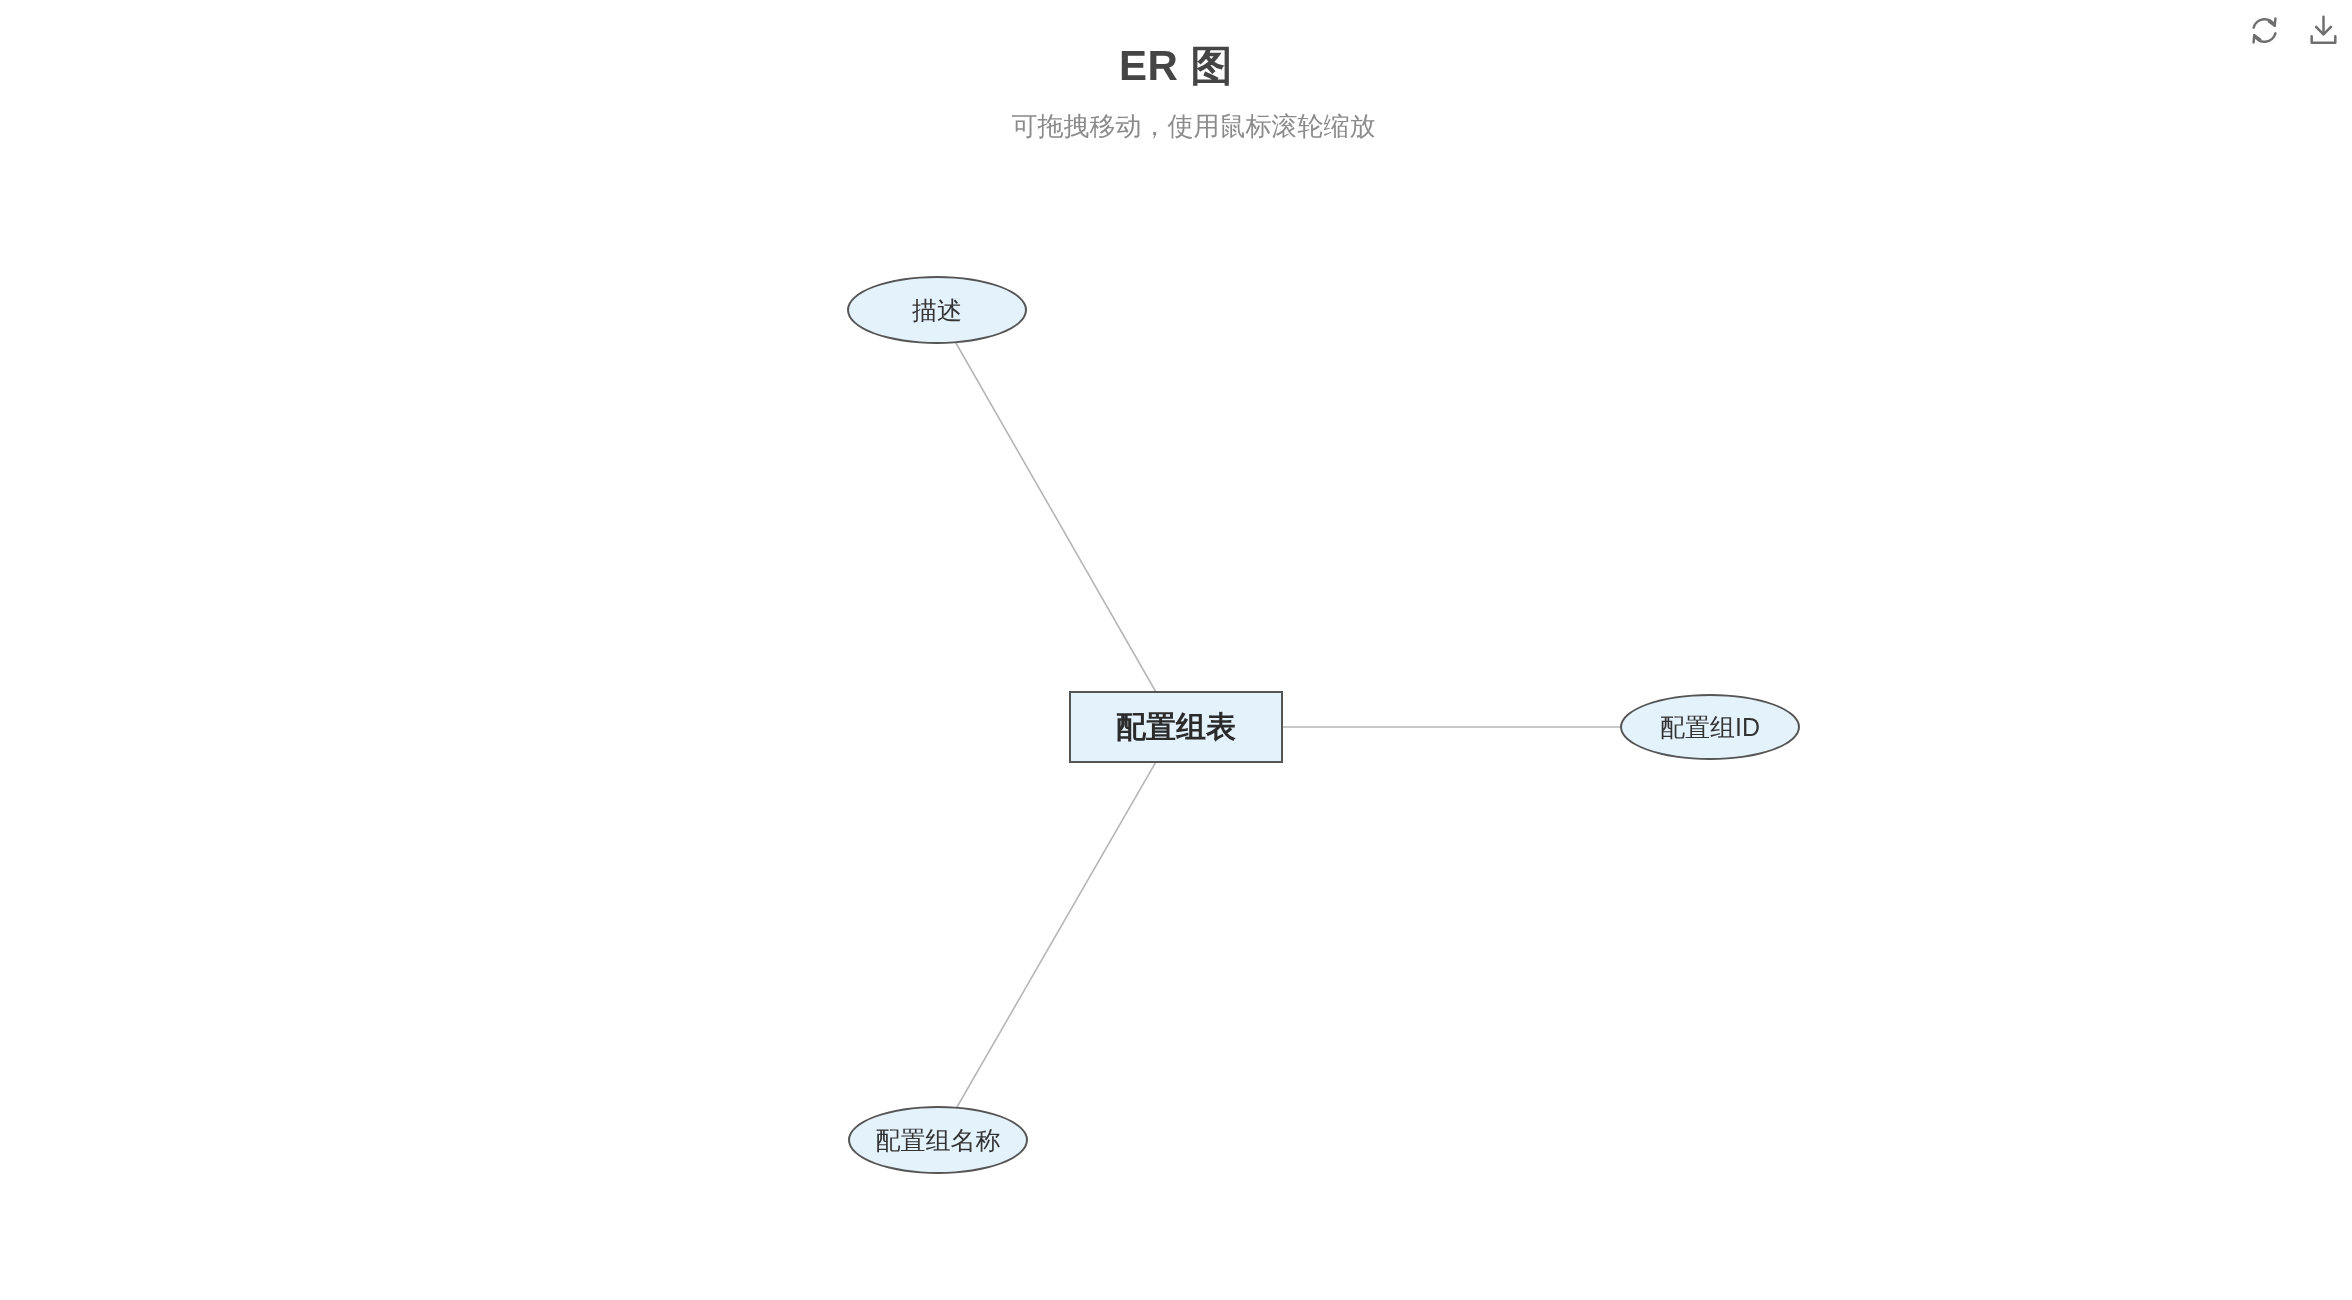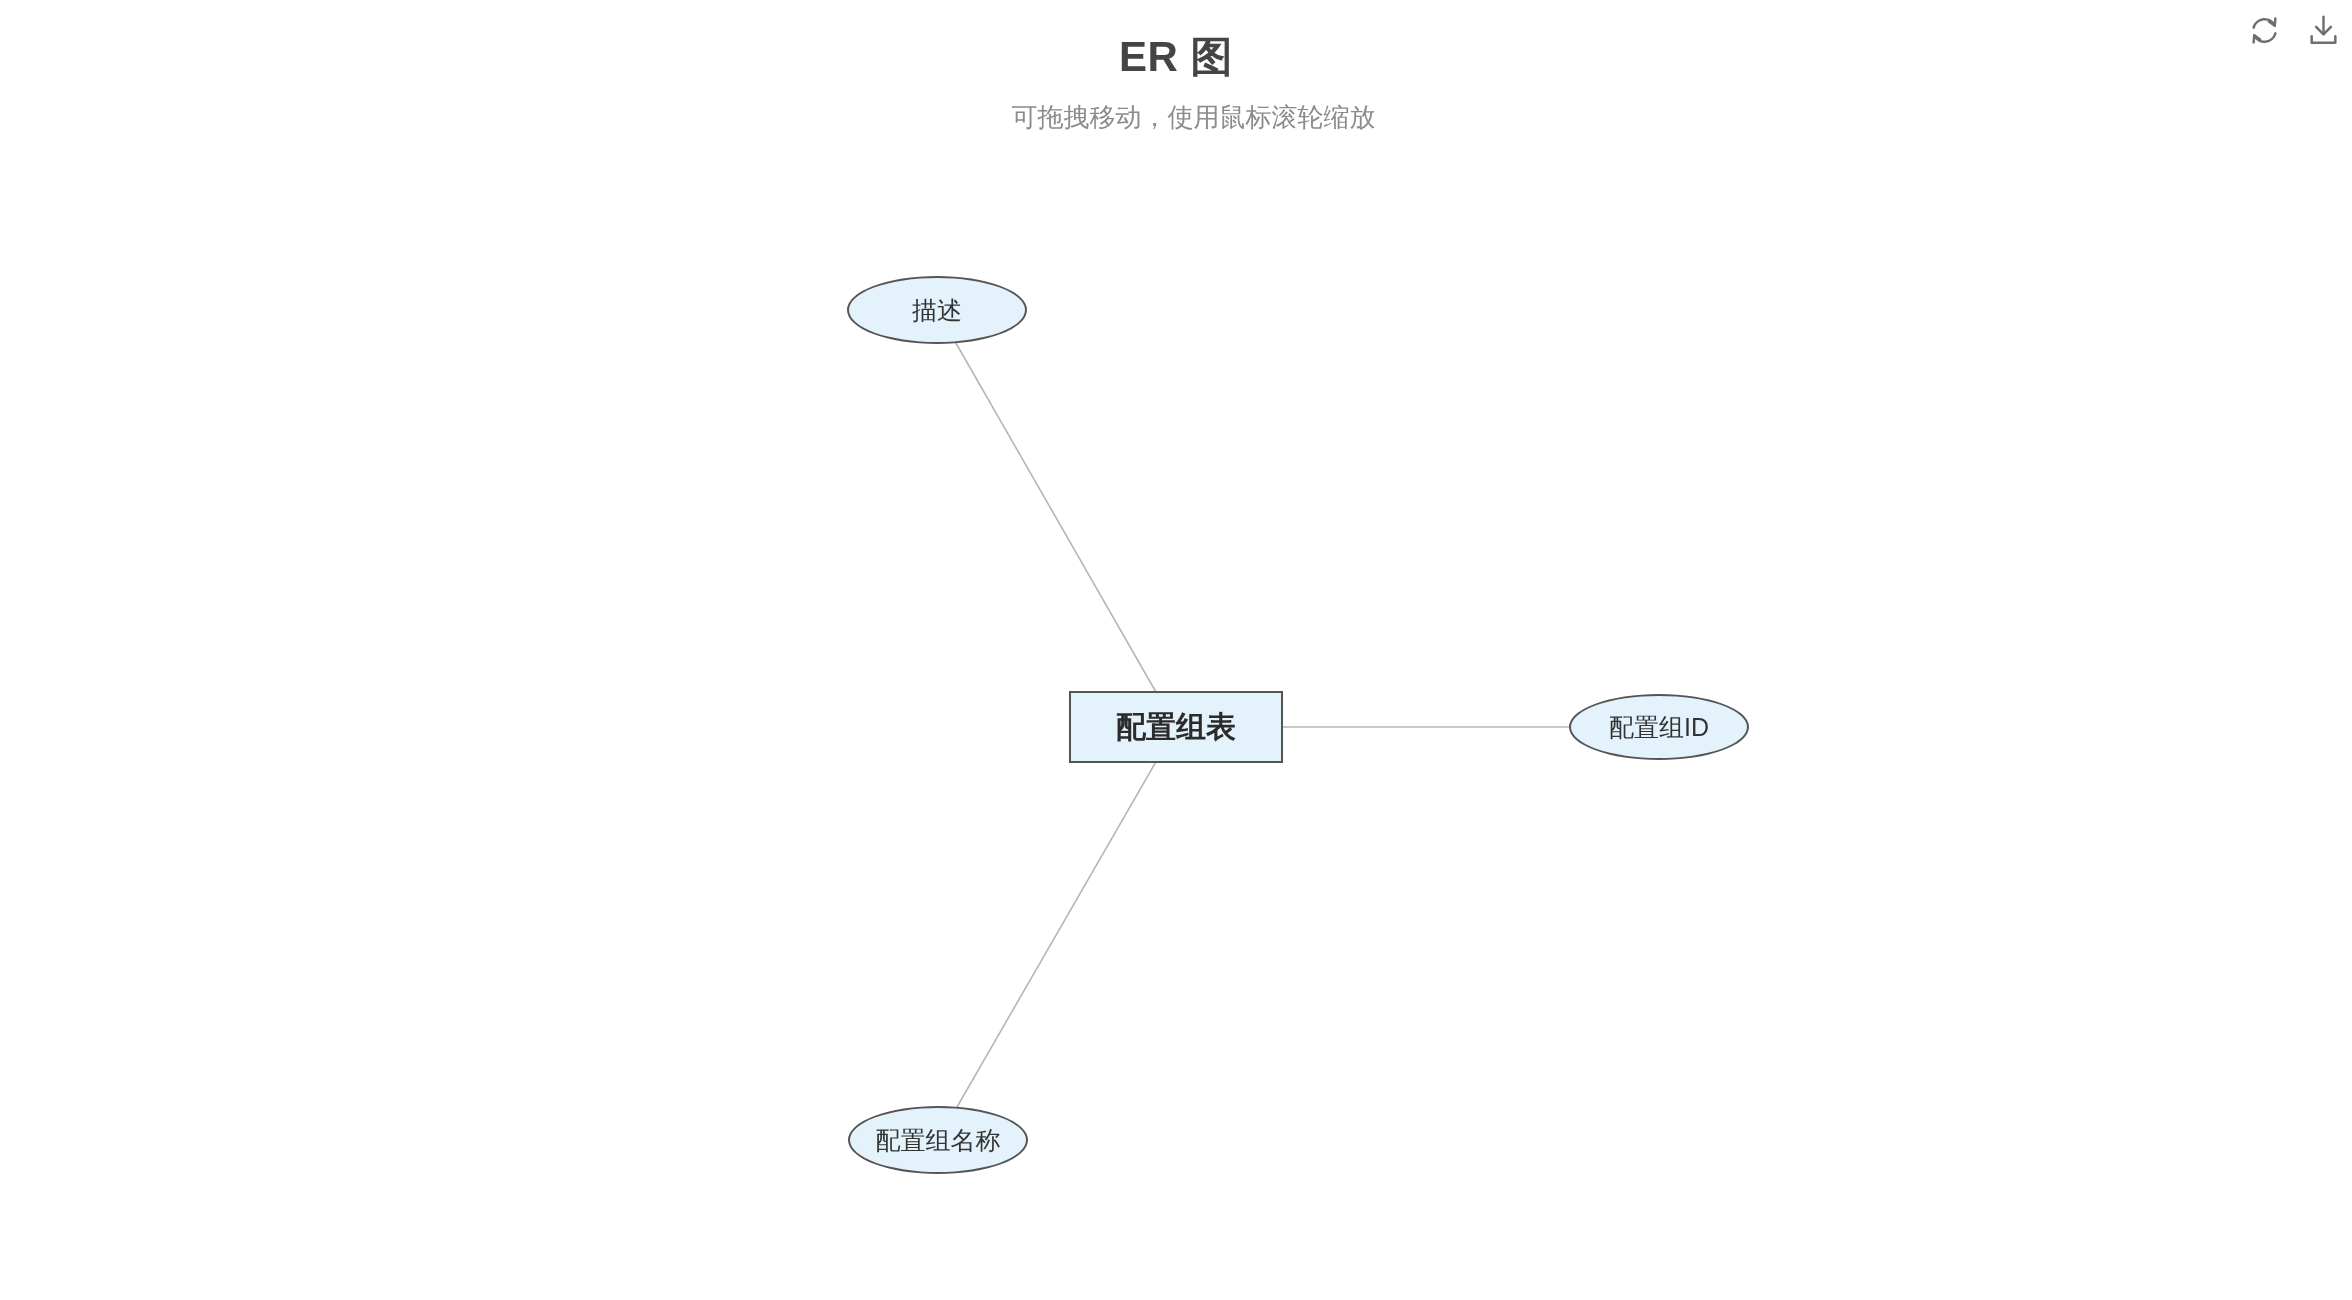--- a/index.html
+++ b/index.html
@@ -14,21 +14,21 @@
   }
   .header {
     position: absolute;
     top: 0; left: 0;
     width: 100%;
     text-align: center;
     z-index: 3;
     pointer-events: none;
   }
   .title {
-    padding-top: 34px;
+    padding-top: 43px;
     font-size: 42px;
     line-height: 1.1;
     font-weight: 700;
     color: var(--title-color, #454545);
     letter-spacing: 0.5px;
   }
   .subtitle {
     margin-top: 20px;
     font-size: 26px;
     color: var(--subtitle-color, #8b8b8b);
@@ -106,18 +106,18 @@
     <svg id="edges-svg" class="edges" width="2352" height="1300">
         <line x1="1176" y1="727" x2="937" y2="310" stroke="#b6b6b6" stroke-width="1.6"></line>
         <line x1="1176" y1="727" x2="1659" y2="727" stroke="#b6b6b6" stroke-width="1.6"></line>
         <line x1="1176" y1="727" x2="938" y2="1140" stroke="#b6b6b6" stroke-width="1.6"></line>
       </svg>
 
     <div class="node node-attribute" id="attribute-0" style="left: 847px; top: 276px; width: 180px; height: 68px;">描述</div>
 
     <div class="node node-entity" id="entity-node" style="left: 1069px; top: 691px; width: 214px; height: 72px;">配置组表</div>
 
-    <div class="node node-attribute" id="attribute-1" style="left: 1569px; top: 694px; width: 180px; height: 66px;">配置组ID</div>
+    <div class="node node-attribute" id="attribute-1" style="left: 1620px; top: 694px; width: 180px; height: 66px;">配置组ID</div>
 
     <div class="node node-attribute" id="attribute-2" style="left: 848px; top: 1106px; width: 180px; height: 68px; text-align: center;">配置组名称</div>
   </div>
 
 </div>
 
 </body></html>

